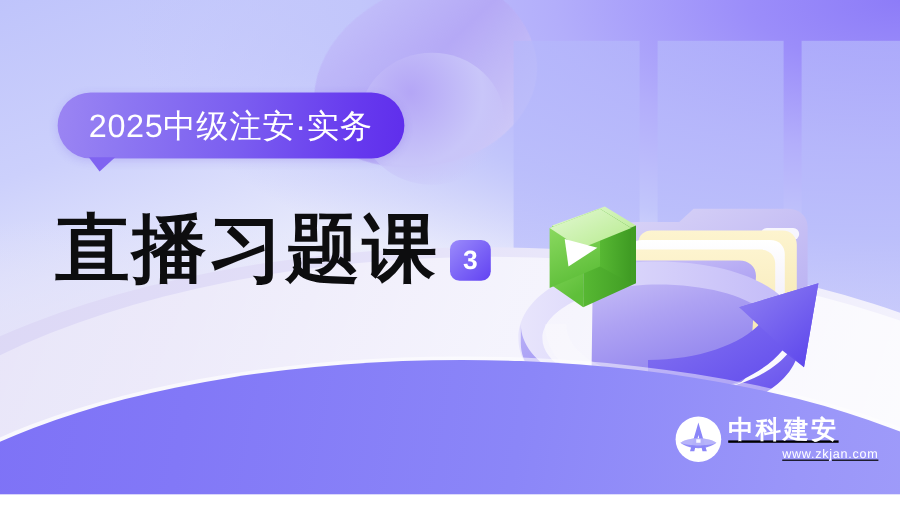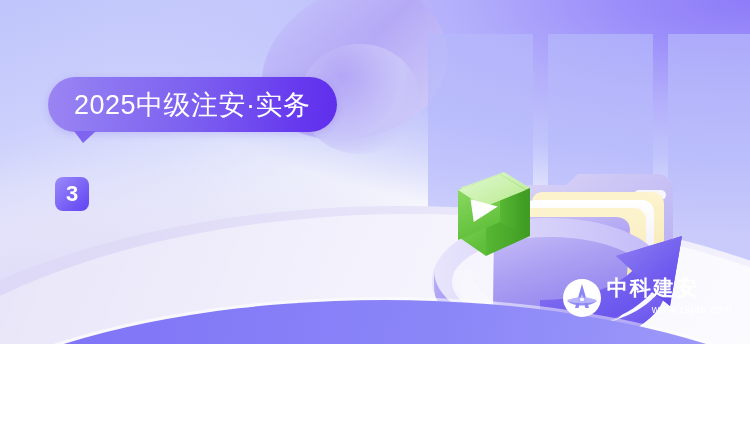--- a/index.html
+++ b/index.html
@@ -1,20 +1,20 @@
 <!DOCTYPE html>
 <html><head>
 <meta charset="utf-8">
 <style>
   html,body{margin:0;padding:0;background:#fff;}
   body{font-family:"Liberation Sans",sans-serif;}
 
   .banner{
     position:relative;
-    width:750px;height:344px;
+    width:750px;height:412px;
     overflow:hidden;
     background:
       radial-gradient(120% 95% at 100% 0%,   #8d7cf8 0%, #9b8dfa 14%, #b3aefb 32%, #c2c6fb 50%, rgba(225,228,252,0) 72%),
       radial-gradient(95% 80% at 12% 100%,   #d7d4f6 0%, #e3e1f9 35%, rgba(240,240,253,0) 70%),
       linear-gradient(160deg, #bfc4fb 0%, #ccd0fc 22%, #eceefb 46%, #f7f7fd 60%, #eceaf8 80%, #ddd9f5 100%);
   }
 
   
   .blob{
     position:absolute;left:258px;top:-12px;width:190px;height:150px;
@@ -110,21 +110,21 @@
     position:relative;z-index:3;
   }
 
   
   .illus{position:absolute;left:420px;top:110px;width:330px;height:250px;}
   .illus svg{display:block;}
 
   
   .logo{
     position:absolute;right:18px;bottom:26px;
-    display:flex;align-items:flex-start;gap:5px;
+    display:flex;align-items:center;gap:5px;text-decoration:underline;
   }
   .logo-mark{width:40px;height:40px;flex:0 0 auto;}
   .logo-txt{display:flex;flex-direction:column;line-height:1;}
   .logo-name{
     color:#fff;font-size:21px;font-weight:bold;letter-spacing:2px;
     font-family:"DejaVu Sans","Liberation Sans",sans-serif;
   }
   .logo-url{
     color:#fff;font-size:10.5px;letter-spacing:.6px;margin-top:5px;
     font-family:"Liberation Sans",sans-serif;
@@ -240,20 +240,21 @@
 
   <div class="pill-wrap">
     <div class="pill">
       <span>2025中级注安·实务</span>
       <span class="tail"></span>
     </div>
   </div>
 
   <div class="headline">
     <div class="line line2">
+      <span class="hl-text">直播习题课</span>
       <span class="num-badge">3</span>
     </div>
   </div>
 
   <div class="logo">
     <svg class="logo-mark" viewBox="0 0 40 40" xmlns="http://www.w3.org/2000/svg">
       <circle cx="20" cy="20" r="19" fill="#ffffff"></circle>
       <path d="M20 6 L27 30 L23.4 30 L20 16.5 L16.6 30 L13 30 Z" fill="#8b86f8"></path>
       <path d="M5 23 C12 18 28 18 35 23 C28 29 12 29 5 23 Z" fill="#8b86f8" opacity="0.95"></path>
       <path d="M5 23 C12 18 28 18 35 23 C28 26 12 26 5 23 Z" fill="#ffffff" opacity="0.35"></path>

